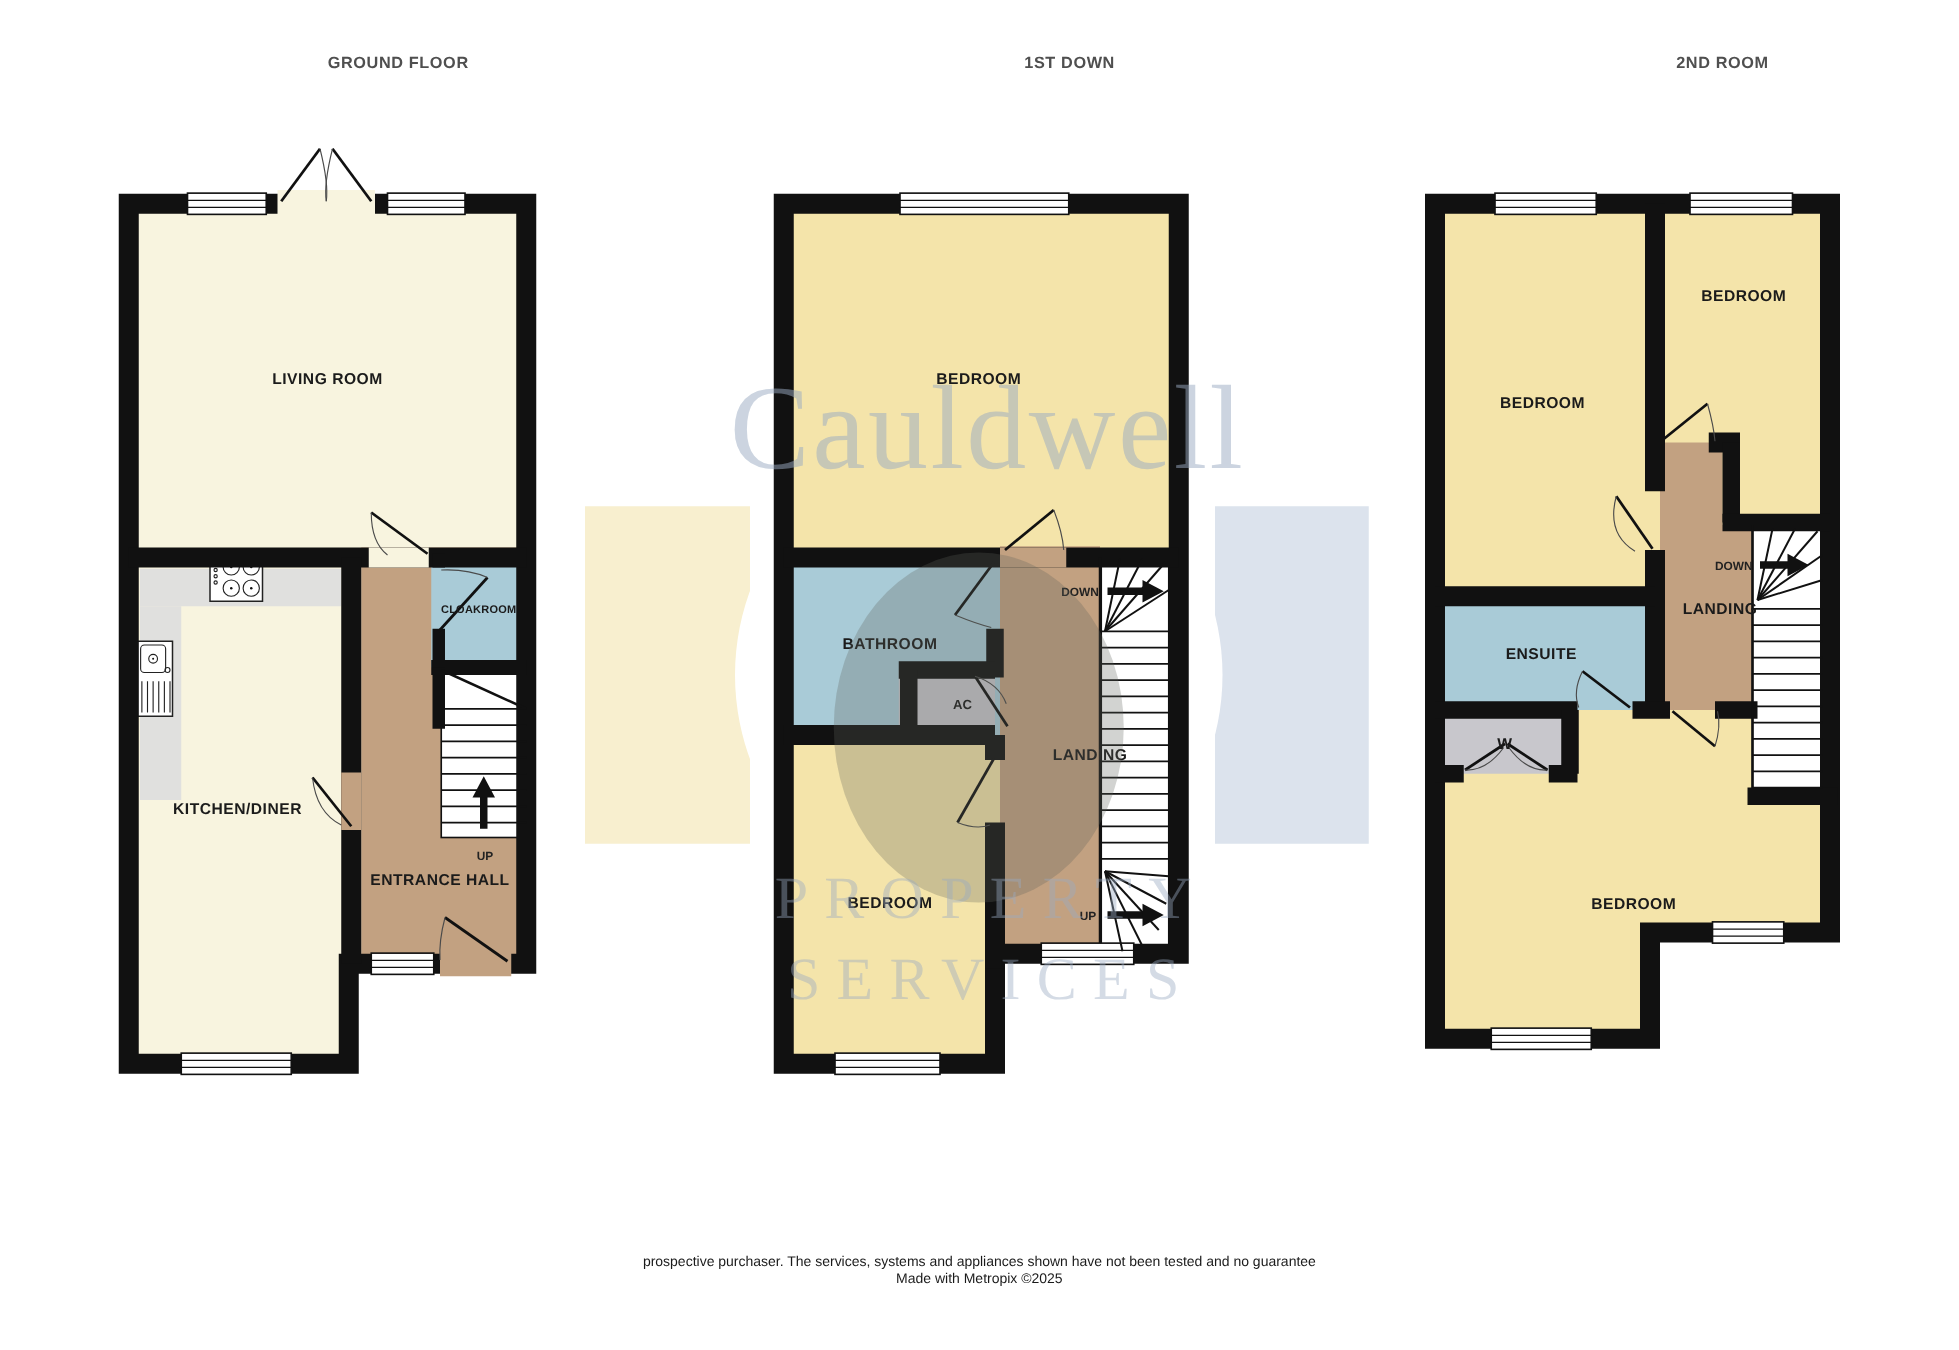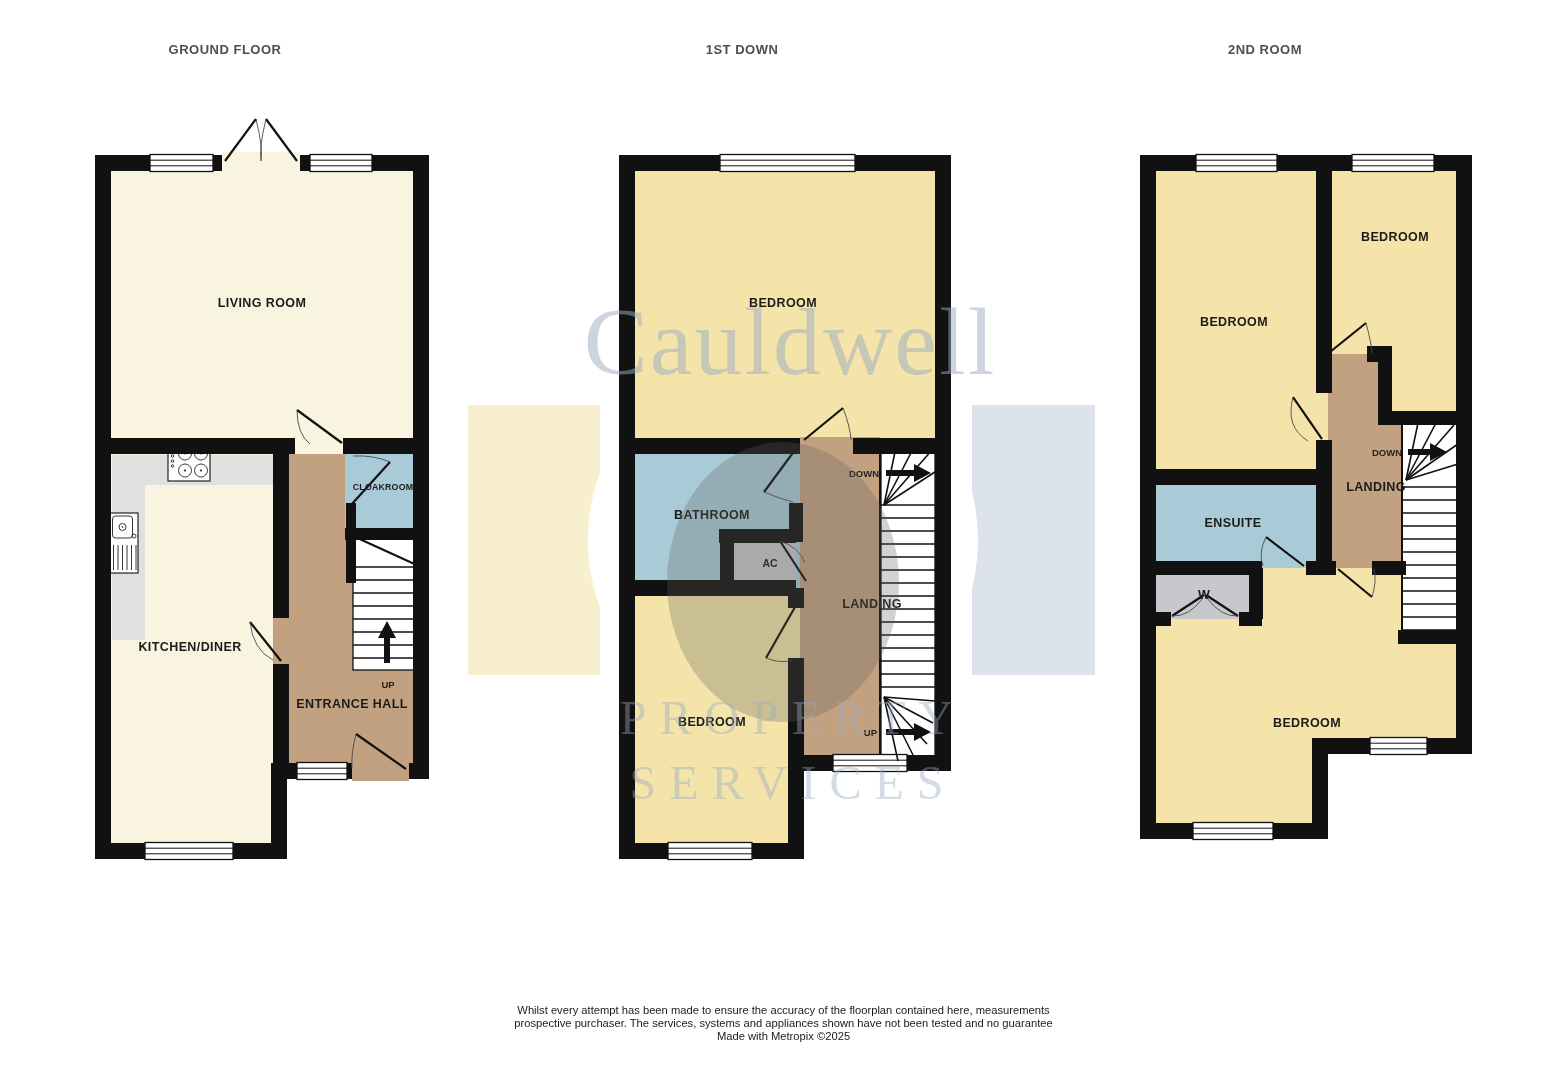--- a/index.html
+++ b/index.html
@@ -1,20 +1,20 @@
 <!DOCTYPE html>
 <html style="--wall: #111111; --room_cream: #F8F4DF; --room_yellow: #F4E4AA; --room_blue: #A9CBD7; --room_tan: #C2A181; --room_gray: #C8C7CC; --counter: #E0E0DE; --watermark_yellow: #F8EFCF; --watermark_blue: #DCE3ED; --watermark_text: #9AABC2; --title_text: #4F4F4F;"><head>
 <meta charset="utf-8">
 <style>
   html,body{margin:0;padding:0;background:#ffffff;}
   .canvas{position:relative;width:1567px;height:1080px;background:#fff;overflow:hidden;
           font-family:"Liberation Sans",sans-serif;}
   .layer{position:absolute;left:0;top:0;width:1567px;height:1080px;}
   #wm-above{pointer-events:none;}
-  .floor-title{position:absolute;top:42px;width:300px;text-align:center;
+  .floor-title{position:absolute;top:42px;width:300px;text-align:right;
                font:bold 13px "Liberation Sans",sans-serif;color:#4f4f4f;letter-spacing:.5px;}
   
   .wall{stroke:var(--wall,#111);fill:none;}
   .w16{stroke-width:16px;} .w14{stroke-width:14px;} .w12{stroke-width:12px;} .w10{stroke-width:10px;}
   .thin{stroke:#111;stroke-width:2px;fill:none;}
   .tread{stroke:#111;stroke-width:1.4px;}
   .fan{stroke:#111;stroke-width:1.6px;}
   .leaf{stroke:#111;stroke-width:2.2px;fill:none;}
   .arc{stroke:#4a4a4a;stroke-width:.9px;fill:none;}
   .win-glass{fill:#fff;stroke:#111;stroke-width:1.3px;}
@@ -381,18 +381,17 @@
     <text x="790" y="374" class="wm-brand">Cauldwell</text>
     <text x="793" y="734" class="wm-word">PROPERTY</text>
     <text x="793" y="799" class="wm-word">SERVICES</text>
   </svg>
 
   <div class="floor-title" style="left:75px;">GROUND FLOOR</div>
   <div class="floor-title" style="left:592px;">1ST DOWN</div>
   <div class="floor-title" style="left:1115px;">2ND ROOM</div>
 
   <div class="disclaimer">
-    <div>Whilst every attempt has been made to ensure the accuracy of the floorplan contained here, measurements</div>
     <div>prospective purchaser. The services, systems and appliances shown have not been tested and no guarantee</div>
     <div>Made with Metropix ©2025</div>
   </div>
 
 </div>
 
 </body></html>

